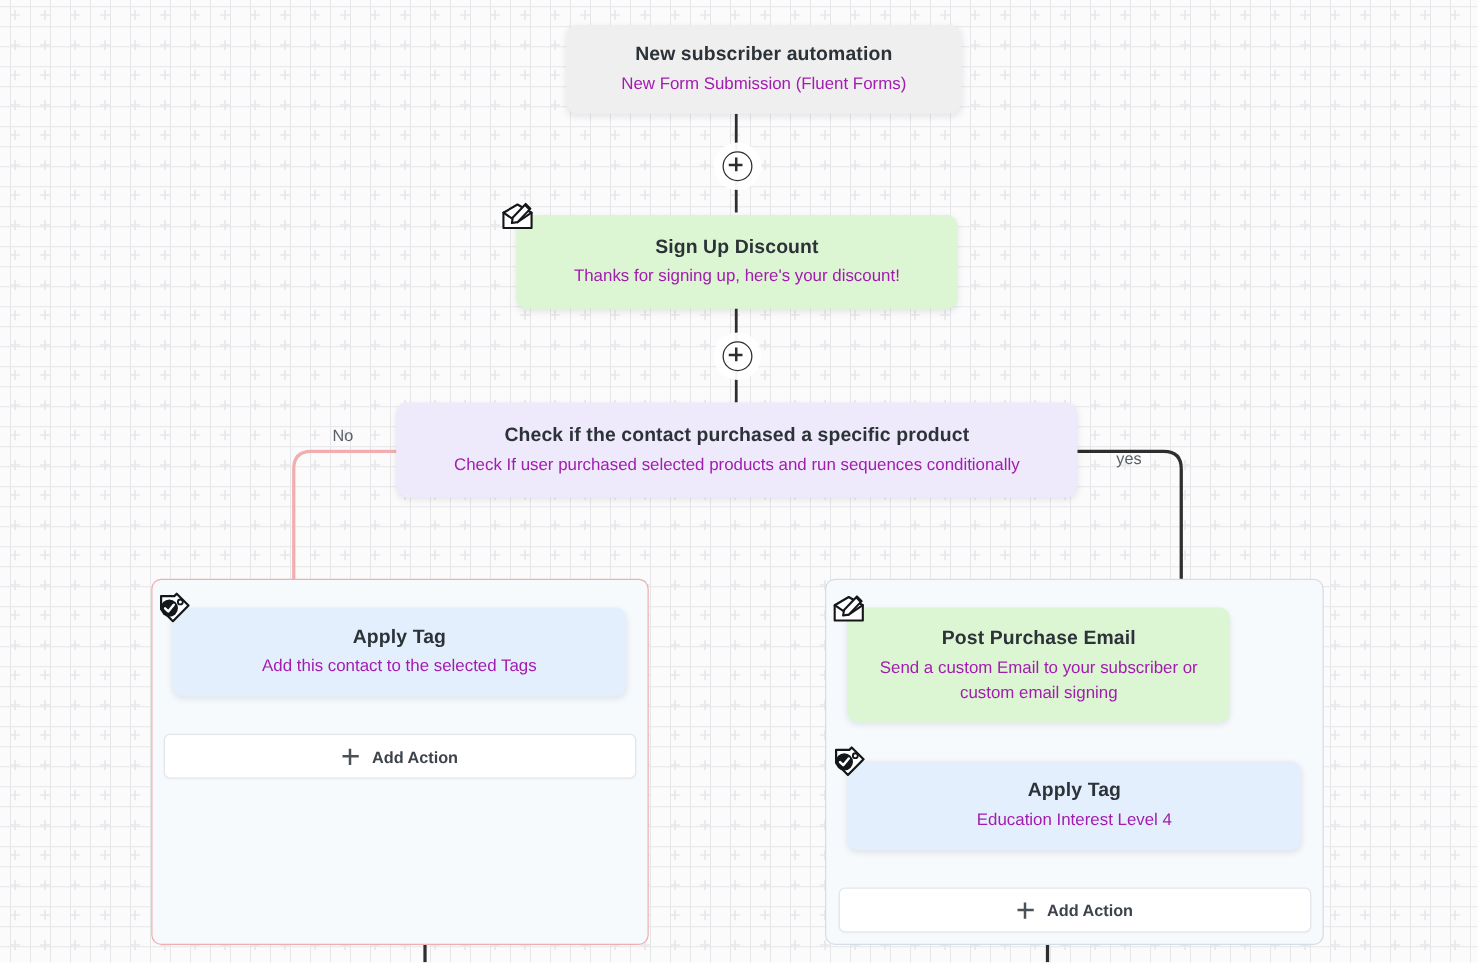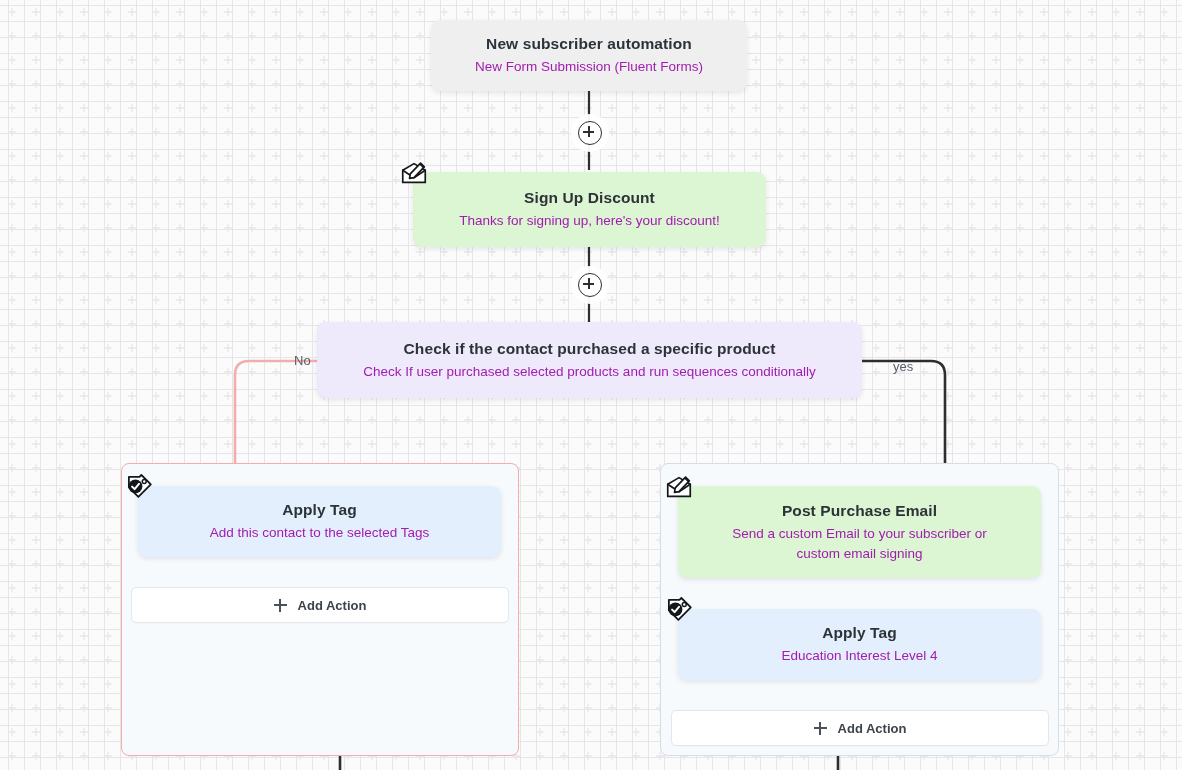--- a/index.html
+++ b/index.html
@@ -172,21 +172,21 @@
     <path d="M589,244 L589,322" stroke="#2e2e2e" stroke-width="2.2" fill="none"></path>
 
     <path d="M318,361 L249,361 Q235,361 235,375 L235,463" stroke="#f2aeae" stroke-width="2.6" fill="none" stroke-linecap="round"></path>
 
     <path d="M861,361 L931,361 Q945,361 945,375 L945,463" stroke="#2e2e2e" stroke-width="2.6" fill="none" stroke-linecap="round"></path>
 
     <path d="M340,756 L340,770" stroke="#2e2e2e" stroke-width="2.6" fill="none"></path>
     <path d="M838,756 L838,770" stroke="#2e2e2e" stroke-width="2.6" fill="none"></path>
   </svg>
 
-  <div class="node trigger" style="left:431px; top:20px; width:316px; height:71px;">
+  <div class="node trigger" style="left:453px; top:20px; width:316px; height:71px;">
     <div class="node-title">New subscriber automation</div>
     <div class="node-sub">New Form Submission (Fluent Forms)</div>
   </div>
 
   <div class="plus-node" style="left:578px; top:121px;"></div>
 
   <div class="node email" style="left:413px; top:172px; width:353px; height:75px;">
     <svg class="node-icon" viewBox="0 0 32 32" xmlns="http://www.w3.org/2000/svg">
       <path d="M4 13 L16 6 L28 13 L28 26 L4 26 Z" fill="#ffffff" stroke="#14171a" stroke-width="1.8" stroke-linejoin="round"></path>
       <path d="M4 13 L16 21 L28 13" fill="none" stroke="#14171a" stroke-width="1.8" stroke-linejoin="round" stroke-linecap="round"></path>
@@ -197,21 +197,21 @@
     <div class="node-sub">Thanks for signing up, here's your discount!</div>
   </div>
 
   <div class="plus-node" style="left:578px; top:273px;"></div>
 
   <div class="node cond" style="left:317px; top:322px; width:545px; height:76px;">
     <div class="node-title">Check if the contact purchased a specific product</div>
     <div class="node-sub">Check If user purchased selected products and run sequences conditionally</div>
   </div>
 
-  <div class="branch-label" style="left:266px; top:353px;padding-left:28px;">No</div>
+  <div class="branch-label" style="left:266px; top:341px;">No</div>
   <div class="branch-label" style="left:893px; top:359px;">yes</div>
 
   <div class="branch-col no-col" style="left:121px; top:463px; width:398px; height:293px;"></div>
 
   <div class="node tag" style="left:138px; top:486px; width:363px; height:71px;">
     <svg class="node-icon" viewBox="0 0 32 32" xmlns="http://www.w3.org/2000/svg">
       <path d="M18.5 3.2 L28.6 13.3 L15.3 26.6 L5.2 16.5 L5.2 5.2 L16.5 5.2 Z" fill="#ffffff" stroke="#14171a" stroke-width="1.9" stroke-linejoin="round"></path>
       <circle cx="21.6" cy="10.2" r="2.1" fill="#ffffff" stroke="#14171a" stroke-width="1.6"></circle>
       <circle cx="12.2" cy="15.4" r="7.4" fill="#14171a"></circle>
       <path d="M8.6 15.6 L11.3 18.3 L16.0 12.6" fill="none" stroke="#ffffff" stroke-width="2.1" stroke-linecap="round" stroke-linejoin="round"></path>
@@ -220,21 +220,21 @@
     <div class="node-sub">Add this contact to the selected Tags</div>
   </div>
 
   <div class="add-action" style="left:131px; top:587px; width:378px;">
     <span class="aa-plus"></span>
     <span class="aa-label">Add Action</span>
   </div>
 
   <div class="branch-col yes-col" style="left:660px; top:463px; width:399px; height:293px;"></div>
 
-  <div class="node email" style="left:678px; top:486px; width:363px; height:92px;">
+  <div class="node email" style="left:678px; top:486px; width:306px; height:92px;">
     <svg class="node-icon" viewBox="0 0 32 32" xmlns="http://www.w3.org/2000/svg">
       <path d="M4 13 L16 6 L28 13 L28 26 L4 26 Z" fill="#ffffff" stroke="#14171a" stroke-width="1.8" stroke-linejoin="round"></path>
       <path d="M4 13 L16 21 L28 13" fill="none" stroke="#14171a" stroke-width="1.8" stroke-linejoin="round" stroke-linecap="round"></path>
       <path d="M12 17 L23 5.5 L27 9.5 L16 21 L11.2 21.8 Z" fill="#ffffff" stroke="#14171a" stroke-width="1.8" stroke-linejoin="round"></path>
       <path d="M22.2 6.4 L26.1 10.3" fill="none" stroke="#14171a" stroke-width="1.5"></path>
     </svg>
     <div class="node-title">Post Purchase Email</div>
     <div class="node-sub" style="max-width:270px;">Send a custom Email to your subscriber or custom email signing</div>
   </div>
 

